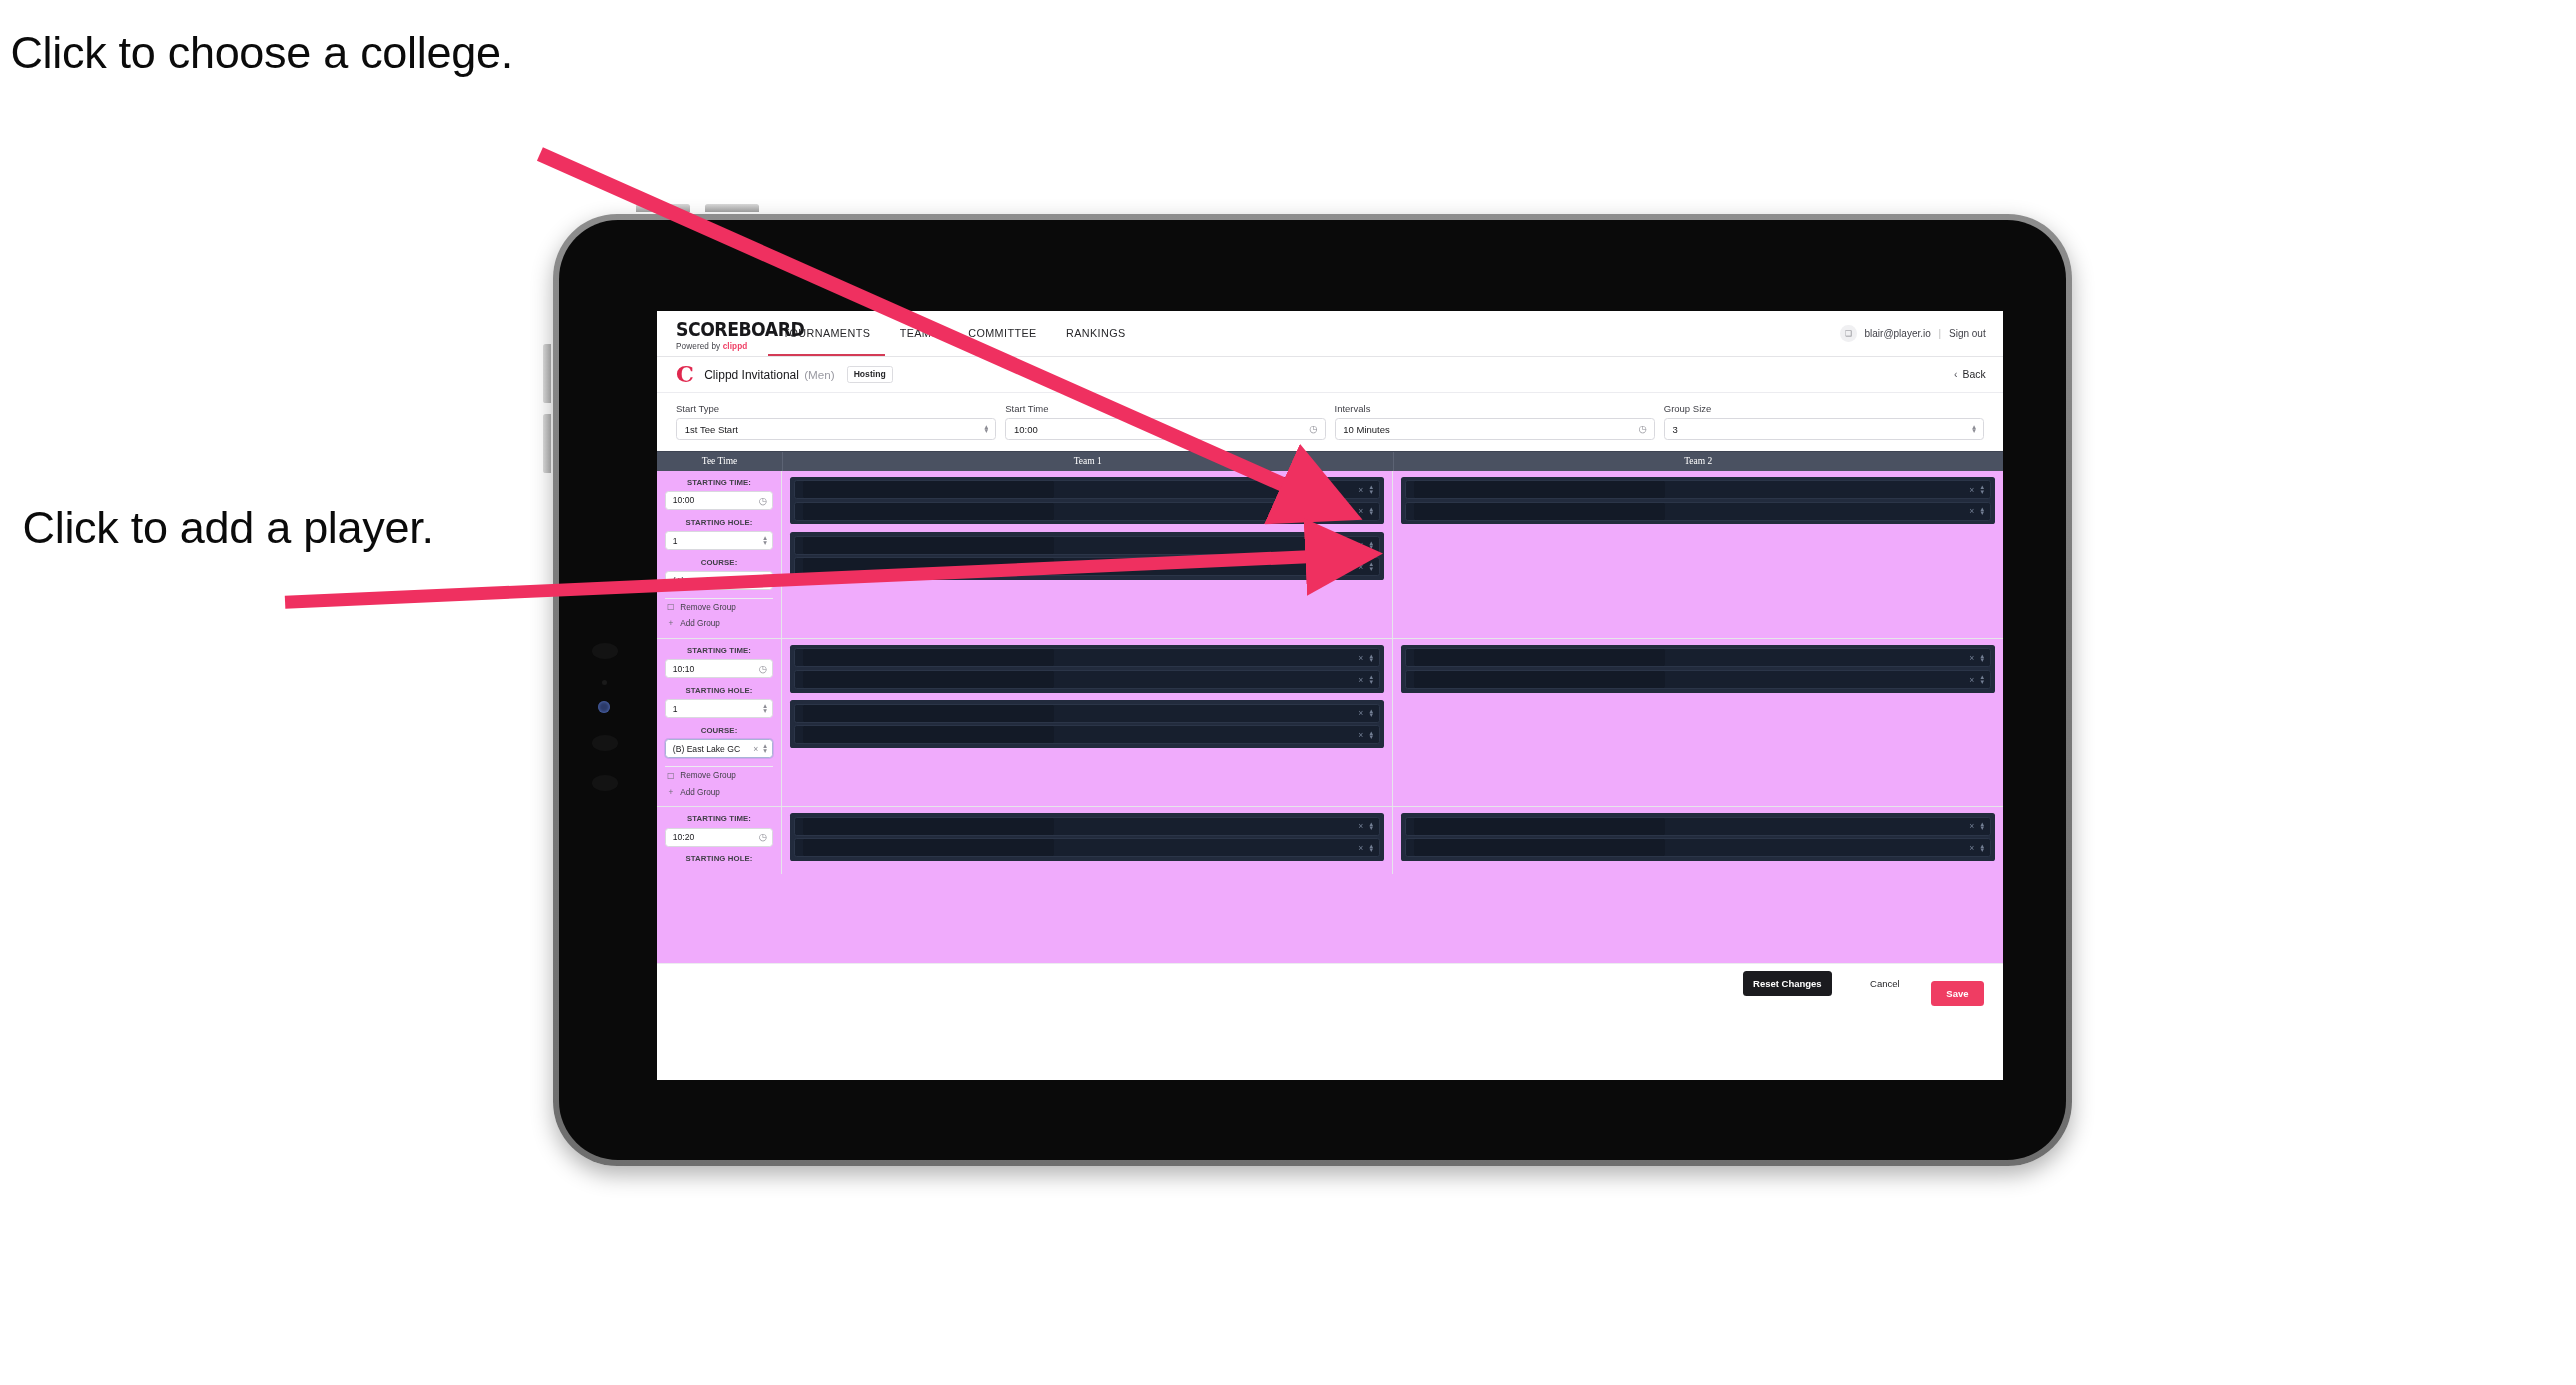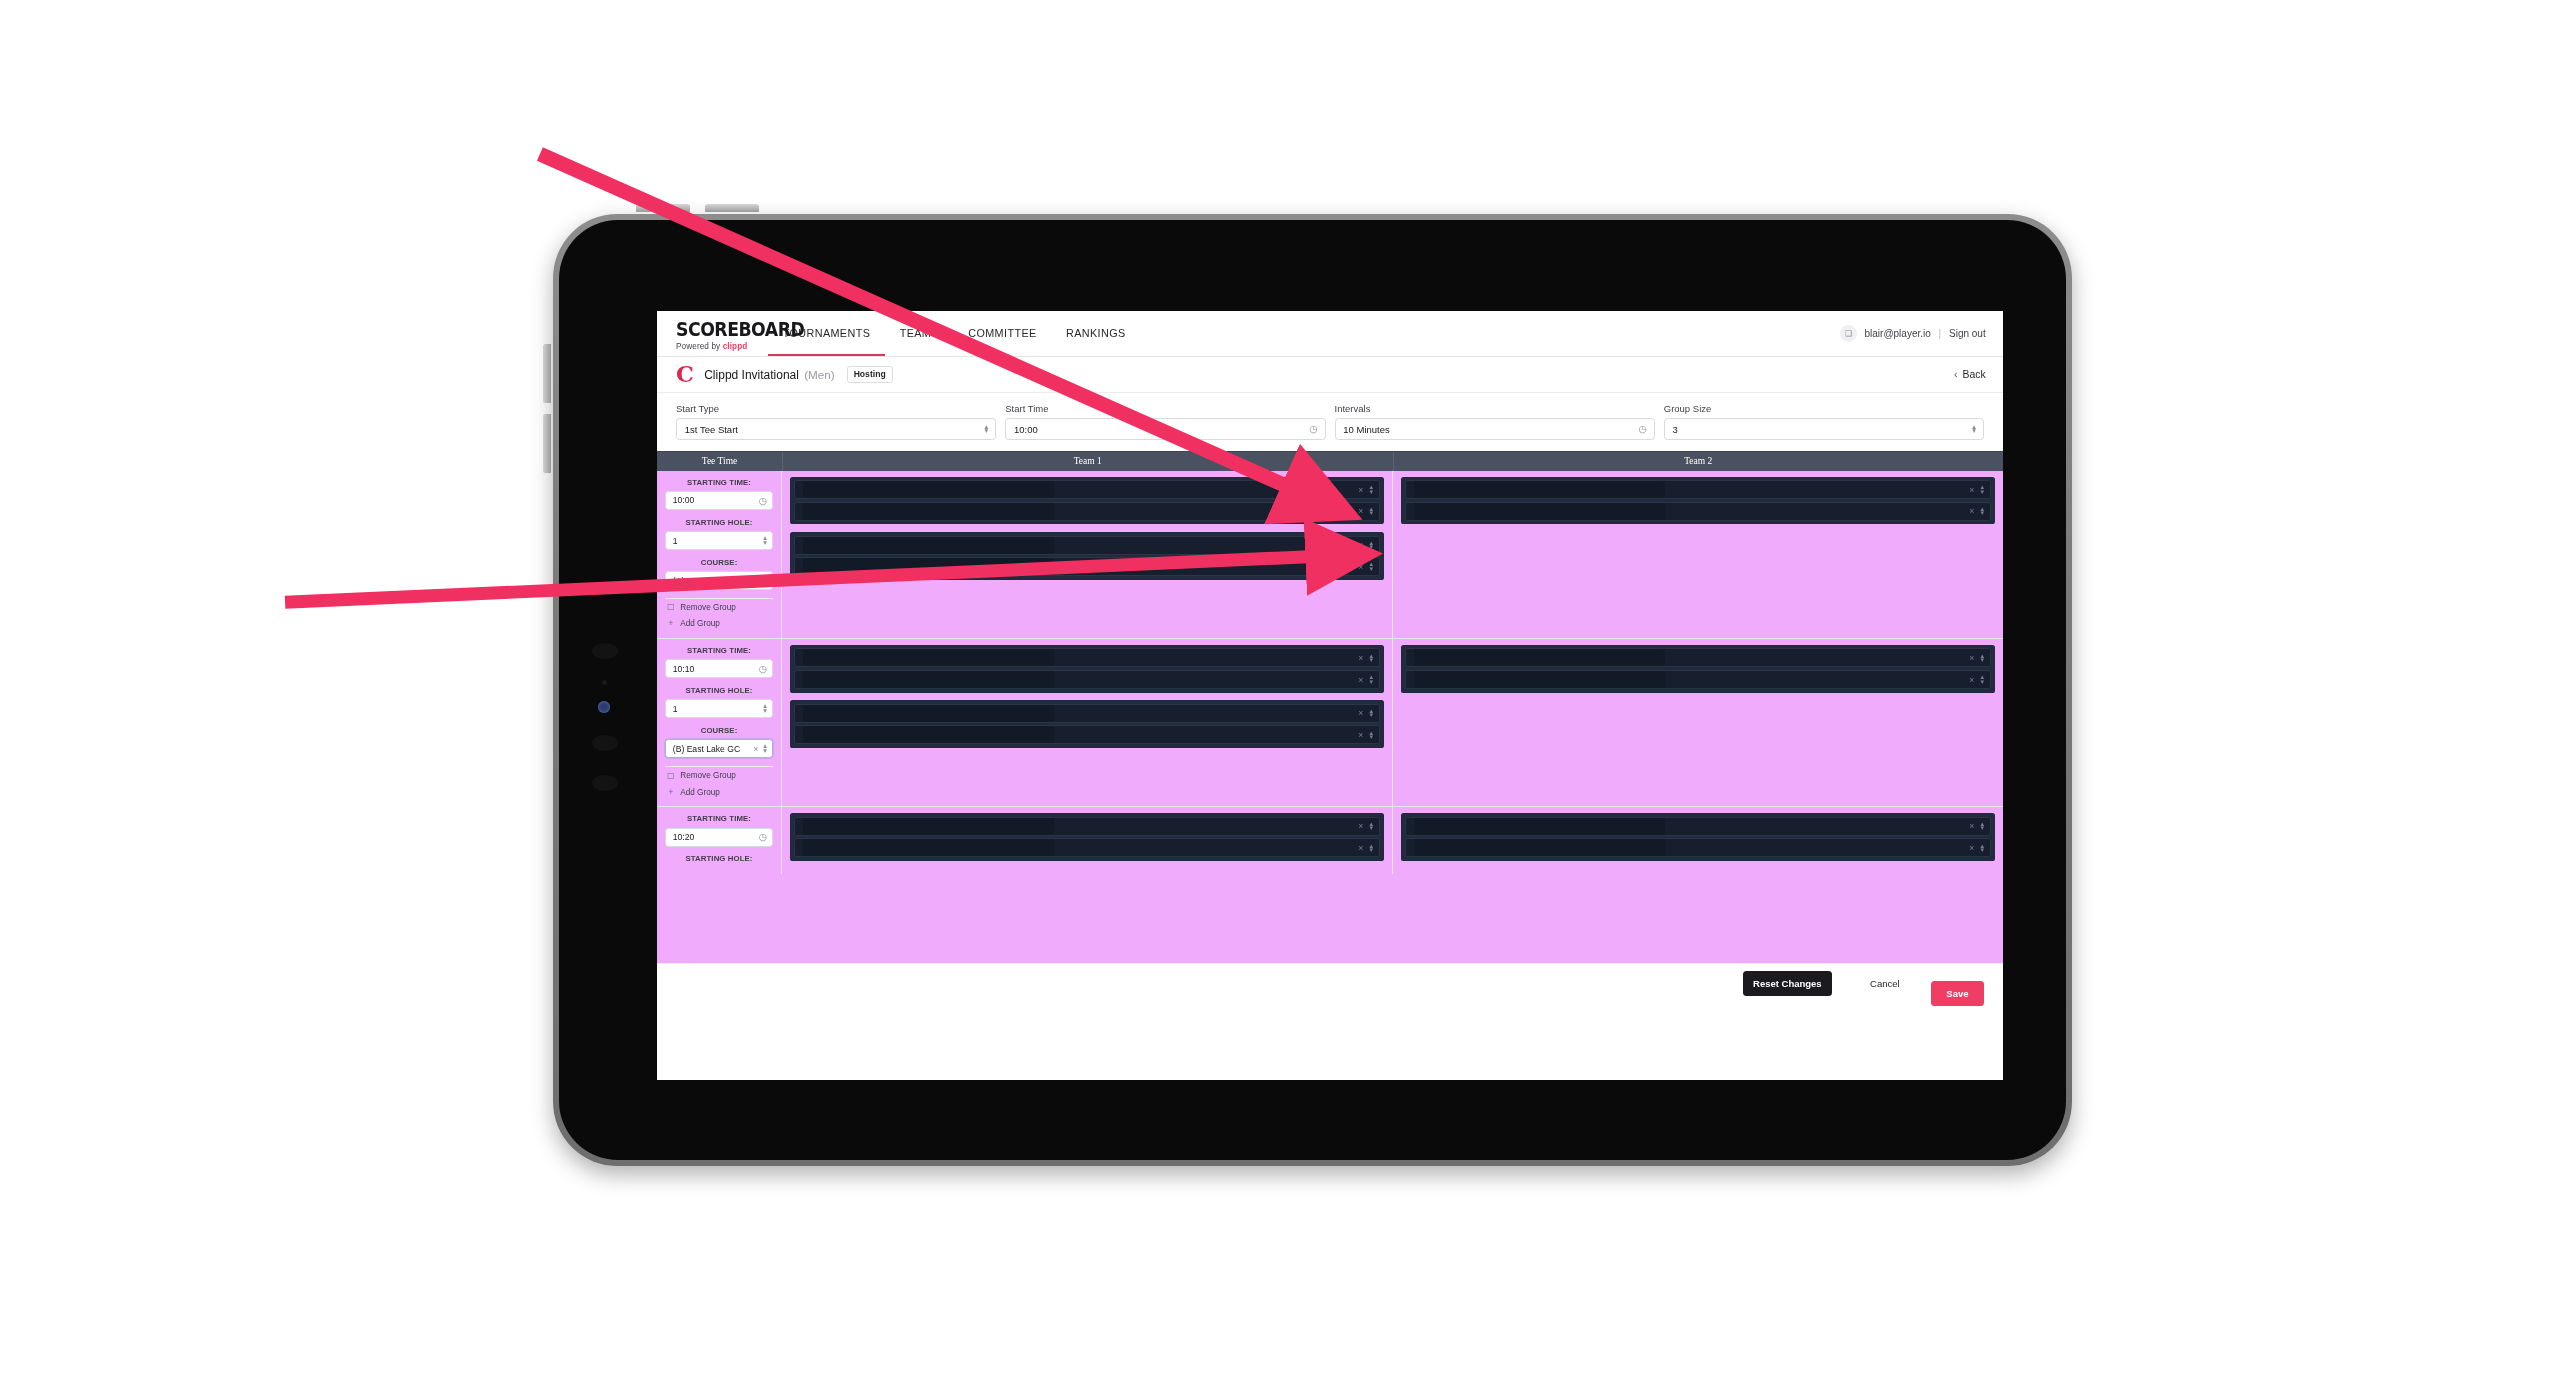--- a/index.html
+++ b/index.html
@@ -233,20 +233,22 @@
     border:none; border-radius:3.5px; padding: 7px 15.5px; margin-left: 5.2px; cursor:pointer;
     font-family:"Liberation Sans", sans-serif;
     margin-top:20px;
   }
 </style>
 </head>
 <body>
 
 <div id="stage">
 
+  <div class="callout" id="callout-college">Click to choose a college.</div>
+  <div class="callout" id="callout-player">Click to add a player.</div>
 
   <div id="tablet">
     <div class="vol-btn" id="vol-up"></div>
     <div class="vol-btn" id="vol-dn"></div>
     <div class="top-btn" id="top-btn-1"></div>
     <div class="top-btn" id="top-btn-2"></div>
 
     <div id="tablet-inner">
       <div class="bezel-dot" id="dot-a"></div>
       <div class="bezel-dot" id="dot-b"></div>

